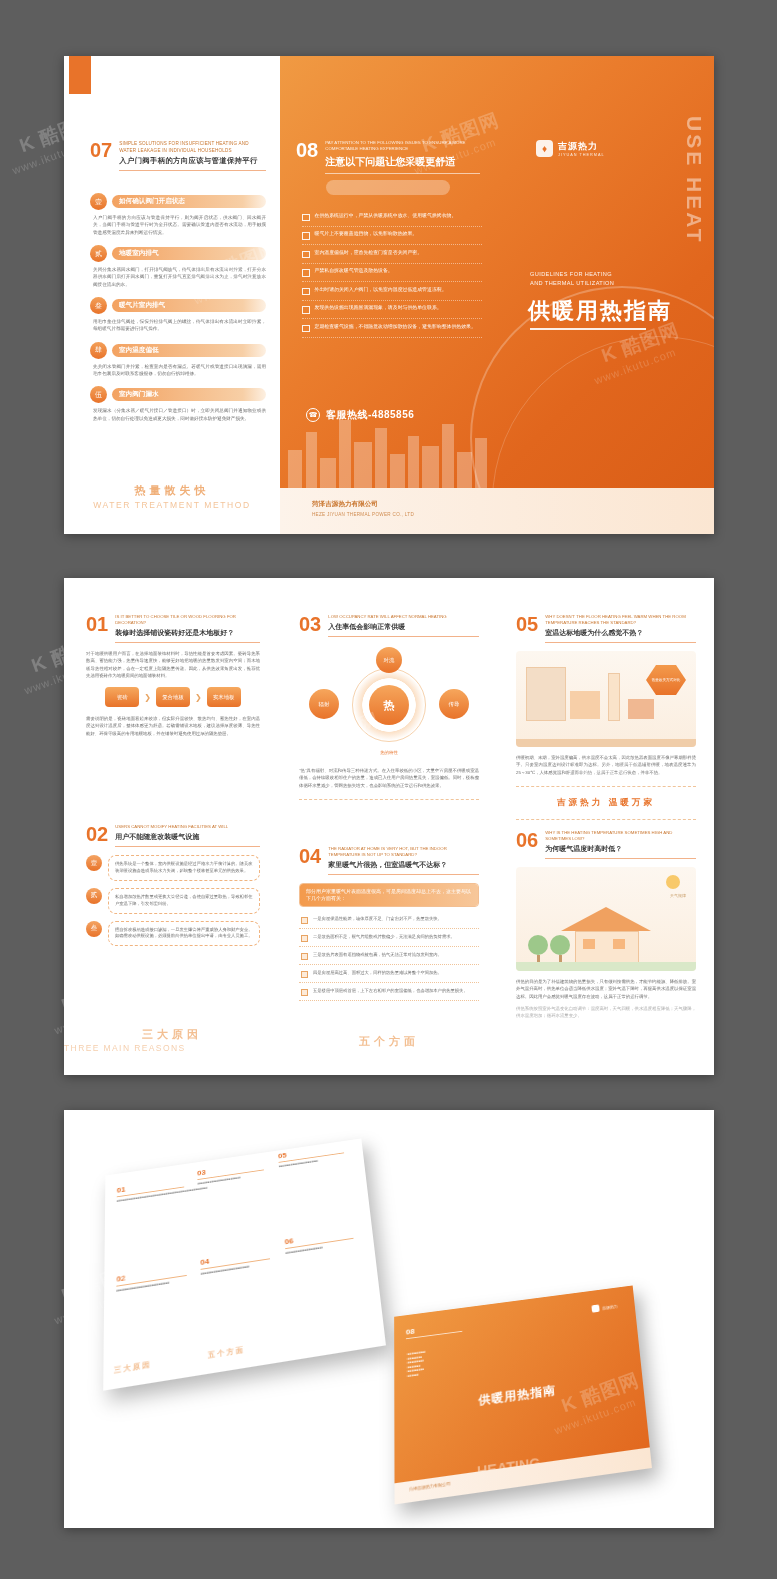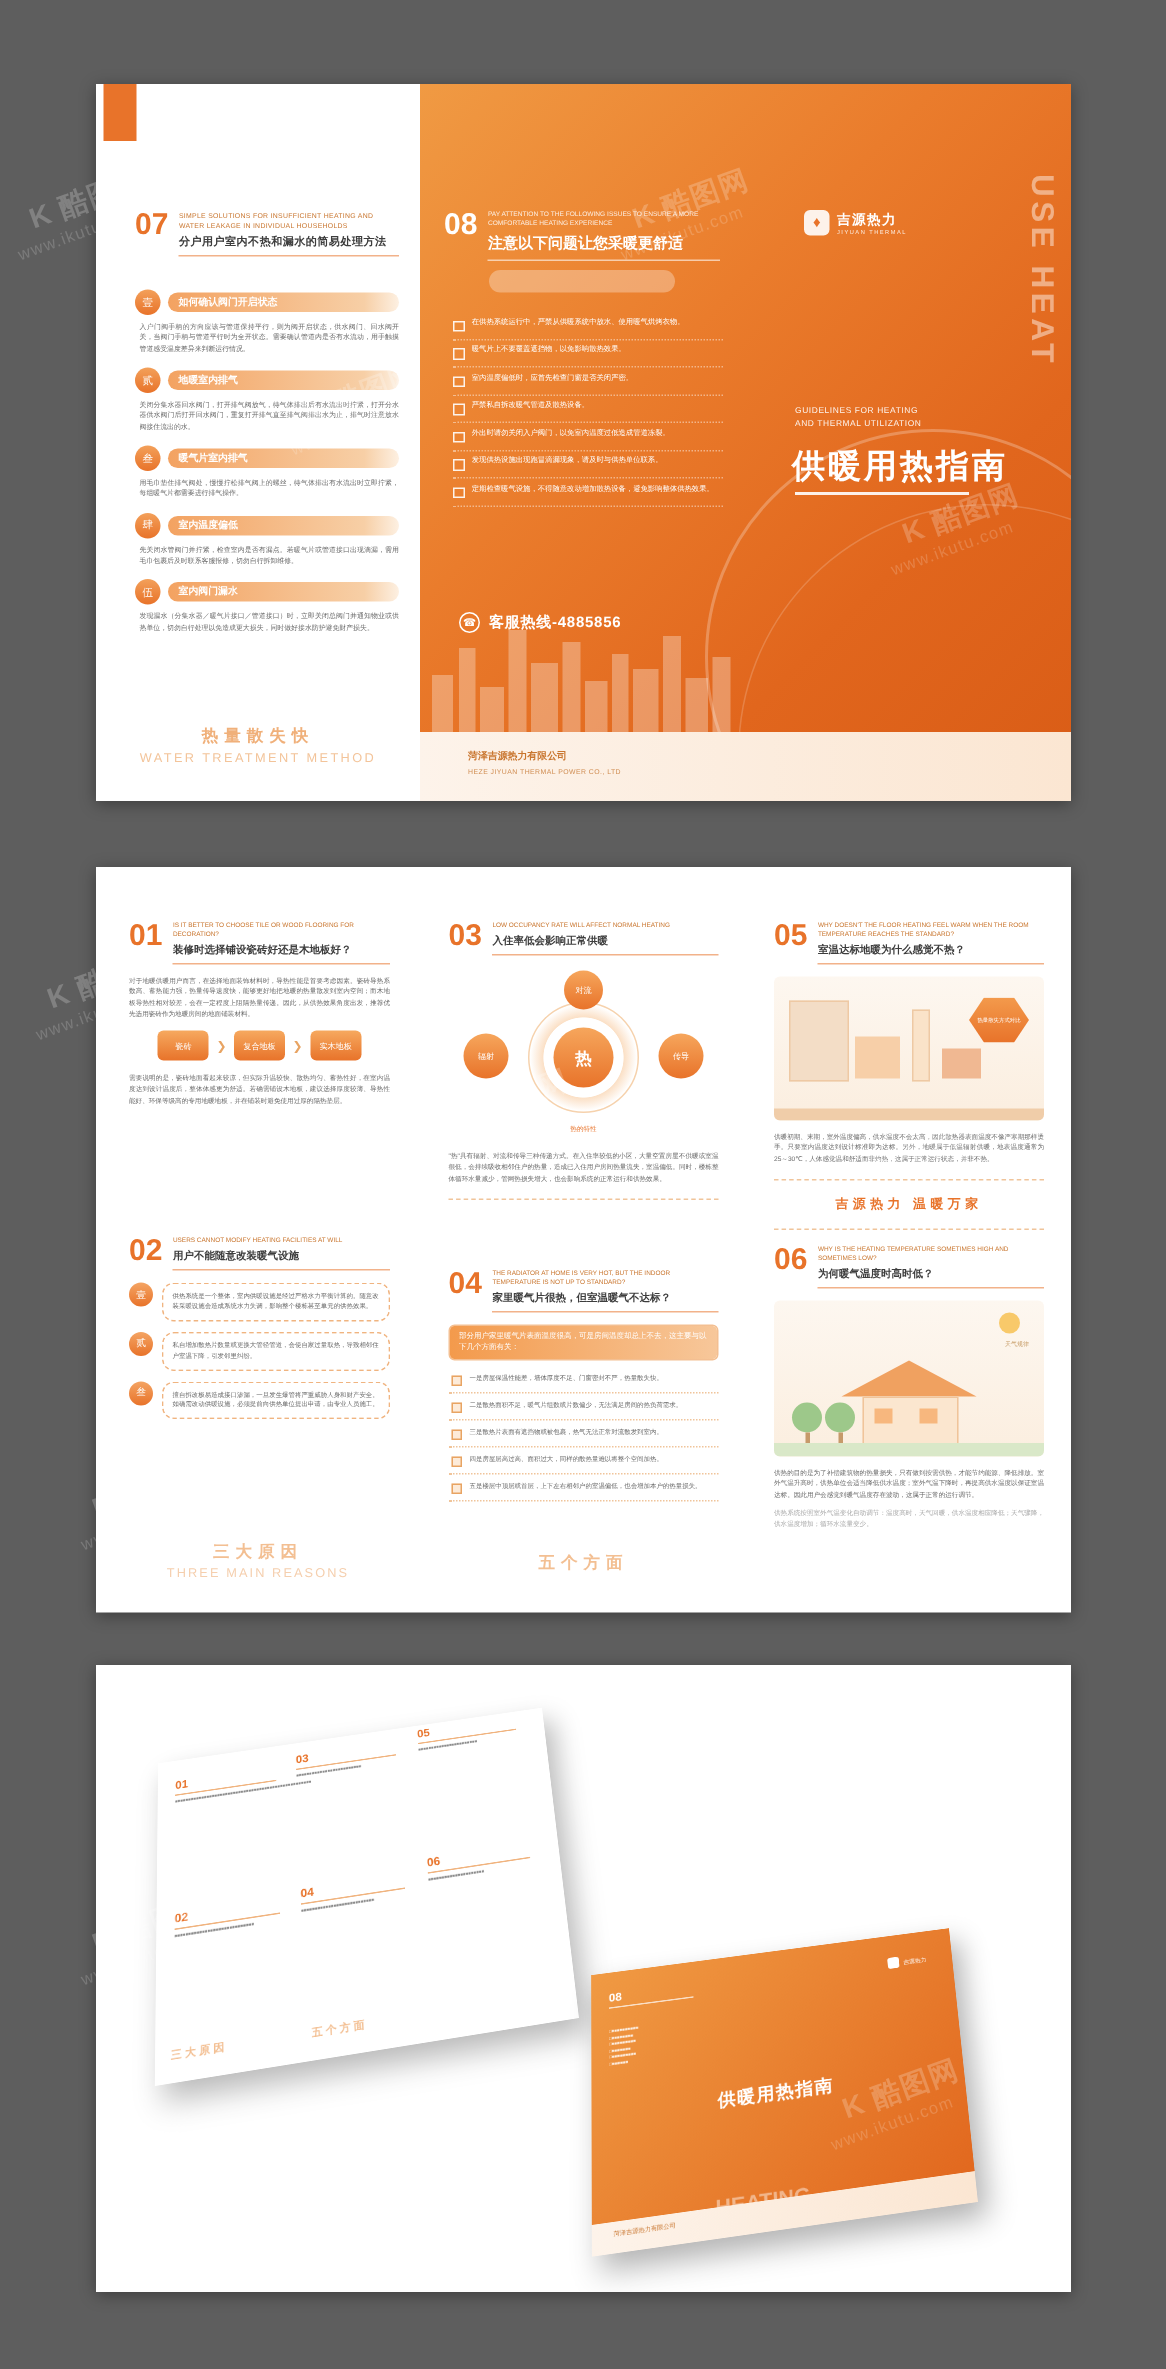--- a/index.html
+++ b/index.html
@@ -177,21 +177,21 @@
   .nl-row .b{
     width:16px;height:16px;border-radius:50%;
     background:linear-gradient(180deg,#f4a463,#e8732a);color:#fff;font-size:6.5px;
     display:flex;align-items:center;justify-content:center;flex:0 0 auto;
   }
   .nl-row .c{
     flex:1;border:1px dashed #f0b480;border-radius:8px;padding:5px 6px;
     color:#6a6a6a;font-size:4.3px;line-height:1.6;
   }
   .foot-cn{color:#f3bf92;font-size:11px;font-weight:bold;letter-spacing:4px;text-align:center;}
-  .foot-en{color:#f5cfae;font-size:8.5px;letter-spacing:1.4px;text-align:center;margin-top:1px;}
+  .foot-en{color:#f5cfae;font-size:8.5px;letter-spacing:1.4px;margin-top:1px;}
   .hub{position:relative;height:112px;margin-top:12px;}
   .hub .ring{
     position:absolute;left:50%;top:50%;transform:translate(-50%,-50%);
     width:72px;height:72px;border-radius:50%;
     background:radial-gradient(circle,#fff 52%,#fbe0c6 53%,#fff 70%);
     border:1px solid #f6d2ad;
   }
   .hub .core{
     position:absolute;left:50%;top:50%;transform:translate(-50%,-50%);
     width:40px;height:40px;border-radius:50%;
@@ -277,21 +277,21 @@
 <body>
 
 <div class="sheet1">
 
   <div class="s1-left">
     <div class="orange-tab"></div>
     <div class="s1-head">
       <div class="sec-num">07</div>
       <div class="txt" style="flex:1">
         <div class="sec-en">SIMPLE SOLUTIONS FOR INSUFFICIENT HEATING AND WATER LEAKAGE IN INDIVIDUAL HOUSEHOLDS</div>
-        <div class="sec-cn">分户用户室内不热和漏水的简易处理方法</div>
+        <div class="sec-cn">入户门阀手柄的方向应该与管道保持平行</div>
         <div class="rule"></div>
       </div>
     </div>
 
     <div style="position:absolute;left:26px;top:128px;width:176px;">
       <div class="pill">
         <div class="badge">壹</div>
         <div class="bar">如何确认阀门开启状态</div>
       </div>
       <div class="body-cn">入户门阀手柄的方向应该与管道保持平行，则为阀开启状态，供水阀门、回水阀开关，当阀门手柄与管道平行时为全开状态。需要确认管道内是否有水流动，用手触摸管道感受温度差异来判断运行情况。</div>

